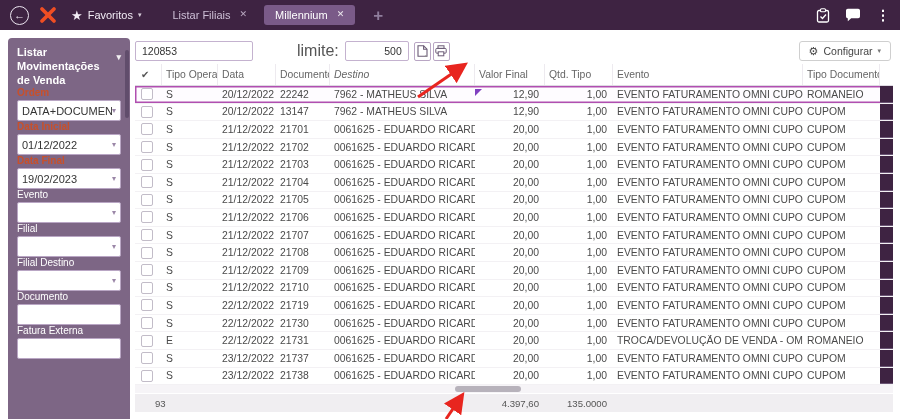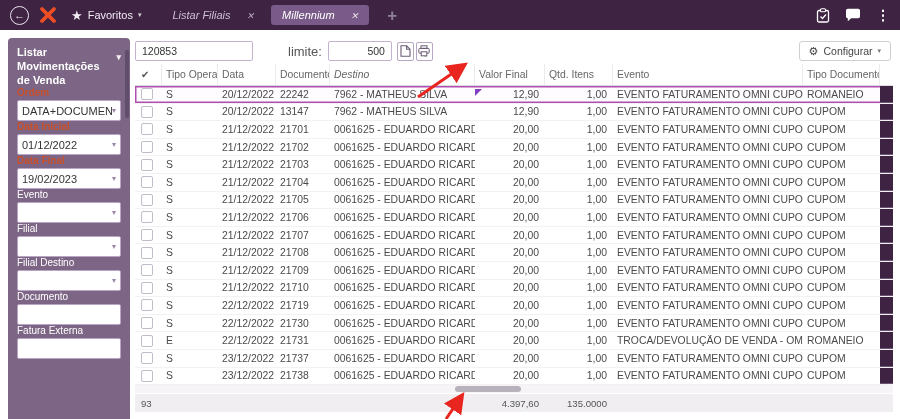--- a/index.html
+++ b/index.html
@@ -10,22 +10,22 @@
   .topbar{position:absolute;top:0;left:0;width:900px;height:30px;background:#3e2342;
           display:flex;align-items:center;padding:0 10px;box-sizing:border-box;gap:8px;}
   .tb-back{width:19px;height:19px;border:1.5px solid #ece5f0;border-radius:50%;
            display:flex;align-items:center;justify-content:center;background:none;cursor:pointer;
            color:#ece5f0;font-size:11px;line-height:1;flex:none;padding:0;}
   .tb-logo{width:18px;height:18px;flex:none;margin-left:2px;}
   .fav{display:flex;align-items:center;gap:5px;color:#f2ecf5;font-size:11px;margin-left:6px;cursor:pointer;}
   .fav .star{font-size:13px;line-height:1;}
   .fav .car{font-size:7px;opacity:.85;}
   .tabs{display:flex;align-items:center;margin-left:12px;gap:6px;}
-  .tab{display:flex;align-items:flex-end;gap:16px;font-size:11px;color:#cdbfd6;
-       padding:4px 11px;border-radius:3px;cursor:pointer;white-space:nowrap;font-style:italic;}
+  .tab{display:flex;align-items:flex-start;gap:9px;font-size:11px;color:#cdbfd6;
+       padding:4px 11px;border-radius:3px;cursor:pointer;white-space:nowrap;}
   .tab.active{background:#7a5a88;color:#fff;}
   .tab .x{font-size:9px;opacity:.85;}
   .tb-plus{color:#8f7d9c;font-size:17px;font-weight:bold;margin-left:10px;background:none;
            border:none;cursor:pointer;line-height:1;padding:0;}
   .tb-right{margin-left:auto;display:flex;align-items:center;gap:15px;}
   .tb-ico{background:none;border:none;cursor:pointer;display:flex;align-items:center;padding:0;}
   .tb-dots{color:#fff;font-size:14px;font-weight:bold;}
 
   
   .sidebar{position:absolute;left:8px;top:38px;width:122px;height:381px;background:#7d6685;
@@ -41,21 +41,21 @@
   .sb-val{font-size:11px;color:#333;white-space:nowrap;overflow:hidden;}
   .sb-chev{font-size:8px;color:#9b87a8;}
   .sb-scroll{position:absolute;right:1px;top:12px;width:4px;height:68px;background:#614d6c;border-radius:2px;}
 
   
   .main{position:absolute;left:135px;top:38px;width:758px;}
   .toolbar{height:26px;display:flex;align-items:center;position:relative;}
   .inp{height:20px;border:1px solid #c4b2cf;border-radius:2px;font-size:10.5px;color:#333;
        font-family:"Liberation Sans",sans-serif;padding:0 6px;box-sizing:border-box;}
   .inp.search{width:118px;}
-  .limit-lab{font-size:13px;color:#555;margin-left:35px;}
+  .limit-lab{font-size:16px;color:#555;margin-left:44px;}
   .inp.limit{width:64px;margin-left:6px;text-align:right;padding-left:32px;}
   .mini-btn{width:17px;height:19px;background:#fff;border:1px solid #b9a6c4;border-radius:2px;
             display:flex;align-items:center;justify-content:center;cursor:pointer;padding:0;}
   .mini-btn.first{margin-left:5px;}
   .mini-btn + .mini-btn{margin-left:2px;}
   .drop-caret{position:absolute;left:289px;top:17px;font-size:10px;color:#8d8d8d;}
   .cfg-btn{margin-left:auto;margin-right:2px;height:20px;background:#fff;border:1px solid #cfcfcf;
            border-radius:3px;display:flex;align-items:center;gap:5px;padding:0 9px;
            font-size:10.5px;color:#444;cursor:pointer;}
   .cfg-btn .gear{font-size:11px;}
@@ -79,21 +79,21 @@
   .box{display:inline-block;width:10px;height:10px;border:1px solid #c2bcc8;border-radius:2px;background:#fff;}
   .td.dark{background:#3e2342;height:100%;padding:0;border-bottom:1px solid #6b5575;}
   .tr.sel{box-shadow:inset 0 0 0 1.5px #b04fb0;background:#fefcff;}
   .cellmark{position:absolute;left:0;top:0;width:0;height:0;
             border-top:7px solid #8040c0;border-right:7px solid transparent;}
 
   .hscroll{height:8px;background:#f6f4f7;position:relative;}
   .hthumb{position:absolute;left:320px;top:1px;width:66px;height:6px;background:#b7b2bb;border-radius:3px;cursor:pointer;}
   .tfoot{display:grid;grid-template-columns:var(--cols);height:18px;align-items:center;
          background:#f0eef1;font-size:9.6px;color:#555;margin-top:1px;}
-  .tfoot .cnt{grid-column:1/3;padding-left:6px;}
+  .tfoot .cnt{grid-column:1/3;padding-left:20px;}
   .tfoot .num{text-align:right;padding-right:6px;}
 
   
   .annot{position:absolute;left:0;top:0;width:900px;height:419px;pointer-events:none;z-index:50;}
 </style>
 </head>
 <body>
 
 <header class="topbar">
   <button class="tb-back">
@@ -232,21 +232,21 @@
   <div class="grid">
     <div class="thead">
       <div class="th cbh">
         <span>✔</span>
       </div>
       <div class="th">Tipo Operac...</div>
       <div class="th">Data</div>
       <div class="th">Documento</div>
       <div class="th italic">Destino</div>
       <div class="th">Valor Final</div>
-      <div class="th">Qtd. Itens</div>
+      <div class="th">Qtd. Tipo</div>
       <div class="th">Evento</div>
       <div class="th">Tipo Documento</div>
       <div class="th last"></div>
     </div>
 
     <div id="tbody">
         <div class="tr sel">
           <div class="td cb">
             <span class="box"></span>
           </div>

